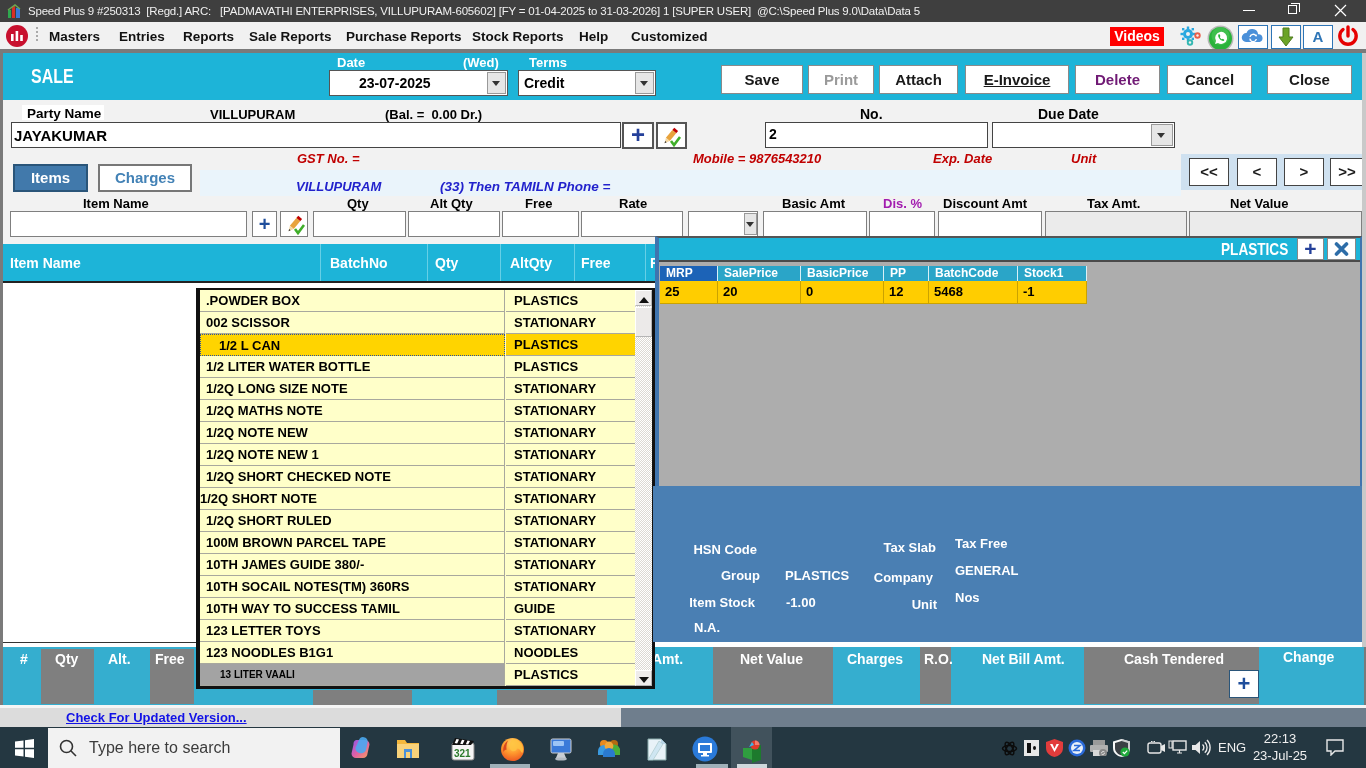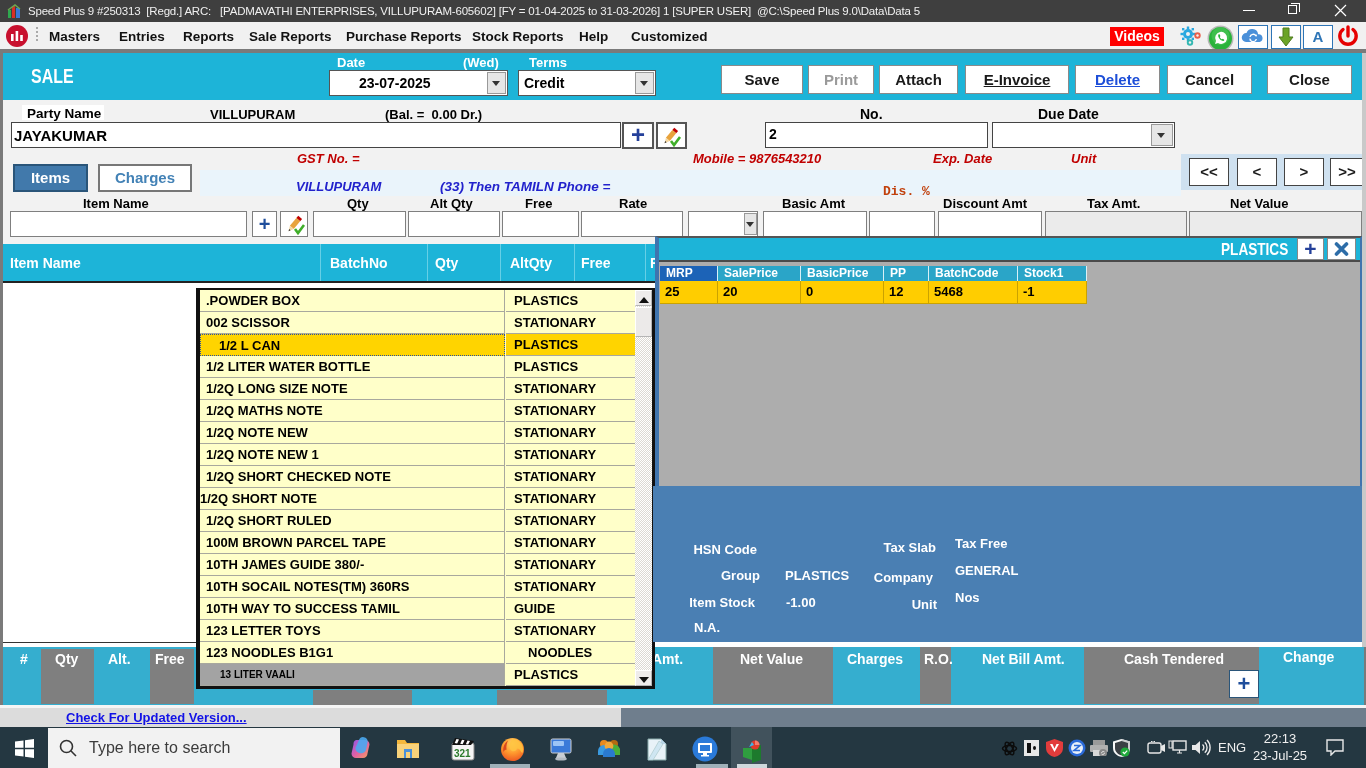--- a/index.html
+++ b/index.html
@@ -120,21 +120,21 @@
 <div class="ab" style="left:492px;top:81px;width:0;height:0;border-left:4px solid transparent;border-right:4px solid transparent;border-top:5px solid #333;"></div>
 <div class="ab" style="left:518px;top:70px;width:138px;height:26px;background:#fff;border:1px solid #555;"></div>
 <div class="ab b" style="left:524px;top:75px;font-size:14px;color:#000;">Credit</div>
 <div class="ab" style="left:635px;top:72px;width:19px;height:22px;background:#e6e6e6;border:1px solid #999;"></div>
 <div class="ab" style="left:640px;top:81px;width:0;height:0;border-left:4px solid transparent;border-right:4px solid transparent;border-top:5px solid #333;"></div>
 
 <div class="ab btn" style="left:721px;top:65px;width:82px;height:29px;font-size:15px;line-height:27px;">Save</div>
 <div class="ab btn" style="left:808px;top:65px;width:66px;height:29px;font-size:15px;line-height:27px;color:#9a9a9a;">Print</div>
 <div class="ab btn" style="left:879px;top:65px;width:79px;height:29px;font-size:15px;line-height:27px;">Attach</div>
 <div class="ab btn" style="left:965px;top:65px;width:104px;height:29px;font-size:15px;line-height:27px;text-decoration:underline;">E-Invoice</div>
-<div class="ab btn" style="left:1075px;top:65px;width:85px;height:29px;font-size:15px;line-height:27px;color:#1d4ed8;text-decoration:underline;">Delete</div>
+<div class="ab btn" style="left:1075px;top:65px;width:85px;height:29px;font-size:15px;line-height:27px;color:#701a75;">Delete</div>
 <div class="ab btn" style="left:1167px;top:65px;width:85px;height:29px;font-size:15px;line-height:27px;">Cancel</div>
 <div class="ab btn" style="left:1267px;top:65px;width:85px;height:29px;font-size:15px;line-height:27px;">Close</div>
 
 <div class="ab" style="left:22px;top:105px;width:82px;height:15px;background:#fff;"></div>
 <div class="ab b" style="left:27px;top:106px;font-size:13.5px;color:#000;">Party Name</div>
 <div class="ab b" style="left:210px;top:107px;font-size:13px;color:#000;">VILLUPURAM</div>
 <div class="ab b" style="left:385px;top:107px;font-size:13px;color:#000;">(Bal. =&nbsp; 0.00 Dr.)</div>
 <div class="ab inp" style="left:11px;top:122px;width:610px;height:26px;border:1px solid #444;"></div>
 <div class="ab b" style="left:14px;top:127px;font-size:15px;color:#000;">JAYAKUMAR</div>
 <div class="ab" style="left:622px;top:122px;width:32px;height:27px;background:#fff;border:2px solid #555;text-align:center;"><span style="color:#24409a;font-weight:bold;font-size:24px;line-height:22px;">+</span></div>
@@ -175,21 +175,21 @@
 <div class="ab b" style="left:13px;top:164px;width:75px;height:28px;background:#4179ab;border:2px solid #2a5579;color:#fff;font-size:15px;text-align:center;line-height:24px;">Items</div>
 <div class="ab b" style="left:98px;top:164px;width:94px;height:28px;background:#fff;border:2px solid #777;color:#4382b6;font-size:15px;text-align:center;line-height:24px;">Charges</div>
 
 <div class="ab b" style="left:83px;top:196px;font-size:13px;color:#000;">Item Name</div>
 <div class="ab b" style="left:347px;top:196px;font-size:13px;color:#000;">Qty</div>
 <div class="ab b" style="left:430px;top:196px;font-size:13px;color:#000;">Alt Qty</div>
 <div class="ab b" style="left:525px;top:196px;font-size:13px;color:#000;">Free</div>
 <div class="ab b" style="left:619px;top:196px;font-size:13px;color:#000;">Rate</div>
 <div class="ab b" style="left:713px;top:196px;font-size:13px;color:#000;margin-top:24px;">Per</div>
 <div class="ab b" style="left:782px;top:196px;font-size:13px;color:#000;">Basic Amt</div>
-<div class="ab b" style="left:883px;top:184px;font-size:13px;color:#c2410c;font-family:Liberation Mono, monospace;">Dis. %</div>
+<div class="ab b" style="left:883px;top:196px;font-size:13px;color:#a21caf;">Dis. %</div>
 <div class="ab b" style="left:943px;top:196px;font-size:13px;color:#000;">Discount Amt</div>
 <div class="ab b" style="left:1087px;top:196px;font-size:13px;color:#000;">Tax Amt.</div>
 <div class="ab b" style="left:1230px;top:196px;font-size:13px;color:#000;">Net Value</div>
 <div class="ab inp" style="left:10px;top:211px;width:237px;height:26px;"></div>
 <div class="ab inp" style="left:252px;top:211px;width:25px;height:26px;text-align:center;"><span style="color:#1f4e9c;font-weight:bold;font-size:20px;line-height:24px;">+</span></div>
 <div class="ab inp" style="left:280px;top:211px;width:28px;height:26px;">
 <svg width="26" height="24" viewBox="0 0 26 24">
       <g transform="rotate(40 13 12)">
         <rect x="11" y="3" width="5" height="3" fill="#c00000"></rect>
         <rect x="11" y="6" width="5" height="10" fill="#e8a33d"></rect>
@@ -277,21 +277,21 @@
 <div class="cell b" style="left:506px;top:532px;width:129px;height:22px;background:#ffffc9;border-bottom:1px solid #a8a89e;font-size:13px;line-height:21px;padding-left:8px;">STATIONARY</div>
 <div class="cell b" style="left:200px;top:554px;width:305px;height:22px;background:#ffffc9;border-bottom:1px solid #a8a89e;border-right:1px solid #a8a89e;font-size:13px;line-height:21px;padding-left:6px;">10TH JAMES GUIDE 380/-</div>
 <div class="cell b" style="left:506px;top:554px;width:129px;height:22px;background:#ffffc9;border-bottom:1px solid #a8a89e;font-size:13px;line-height:21px;padding-left:8px;">STATIONARY</div>
 <div class="cell b" style="left:200px;top:576px;width:305px;height:22px;background:#ffffc9;border-bottom:1px solid #a8a89e;border-right:1px solid #a8a89e;font-size:13px;line-height:21px;padding-left:6px;">10TH SOCAIL NOTES(TM) 360RS</div>
 <div class="cell b" style="left:506px;top:576px;width:129px;height:22px;background:#ffffc9;border-bottom:1px solid #a8a89e;font-size:13px;line-height:21px;padding-left:8px;">STATIONARY</div>
 <div class="cell b" style="left:200px;top:598px;width:305px;height:22px;background:#ffffc9;border-bottom:1px solid #a8a89e;border-right:1px solid #a8a89e;font-size:13px;line-height:21px;padding-left:6px;">10TH WAY TO SUCCESS TAMIL</div>
 <div class="cell b" style="left:506px;top:598px;width:129px;height:22px;background:#ffffc9;border-bottom:1px solid #a8a89e;font-size:13px;line-height:21px;padding-left:8px;">GUIDE</div>
 <div class="cell b" style="left:200px;top:620px;width:305px;height:22px;background:#ffffc9;border-bottom:1px solid #a8a89e;border-right:1px solid #a8a89e;font-size:13px;line-height:21px;padding-left:6px;">123 LETTER TOYS</div>
 <div class="cell b" style="left:506px;top:620px;width:129px;height:22px;background:#ffffc9;border-bottom:1px solid #a8a89e;font-size:13px;line-height:21px;padding-left:8px;">STATIONARY</div>
 <div class="cell b" style="left:200px;top:642px;width:305px;height:22px;background:#ffffc9;border-bottom:1px solid #a8a89e;border-right:1px solid #a8a89e;font-size:13px;line-height:21px;padding-left:6px;">123 NOODLES B1G1</div>
-<div class="cell b" style="left:506px;top:642px;width:129px;height:22px;background:#ffffc9;border-bottom:1px solid #a8a89e;font-size:13px;line-height:21px;padding-left:22px;">NOODLES</div>
+<div class="cell b" style="left:506px;top:642px;width:129px;height:22px;background:#ffffc9;border-bottom:1px solid #a8a89e;font-size:13px;line-height:21px;padding-left:8px;">NOODLES</div>
 <div class="cell b" style="left:200px;top:664px;width:305px;height:22px;background:#a3a3a3;border-bottom:1px solid #a8a89e;border-right:1px solid #a8a89e;font-size:10px;line-height:21px;padding-left:20px;">13 LITER VAALI</div>
 <div class="cell b" style="left:506px;top:664px;width:129px;height:22px;background:#ffffc9;border-bottom:1px solid #a8a89e;font-size:13px;line-height:21px;padding-left:8px;">PLASTICS</div>
 
 <div class="ab" style="left:635px;top:290px;width:17px;height:396px;background-image:repeating-conic-gradient(#ffffff 0 25%, #dcd9d3 0 50%);background-size:2px 2px;"></div>
 <div class="ab" style="left:635px;top:290px;width:17px;height:16px;background:#eeeceb;border:1px solid #b5b5b5;border-top-color:#fff;border-left-color:#fff;"></div>
 <div class="ab" style="left:639px;top:297px;width:0;height:0;border-left:5px solid transparent;border-right:5px solid transparent;border-bottom:6px solid #111;"></div>
 <div class="ab" style="left:635px;top:670px;width:17px;height:16px;background:#eeeceb;border:1px solid #b5b5b5;border-top-color:#fff;border-left-color:#fff;"></div>
 <div class="ab" style="left:639px;top:677px;width:0;height:0;border-left:5px solid transparent;border-right:5px solid transparent;border-top:6px solid #111;"></div>
 <div class="ab" style="left:635px;top:307px;width:17px;height:30px;background:#eceae9;border:1px solid #b5b5b5;border-top-color:#fff;border-left-color:#fff;"></div>
 

